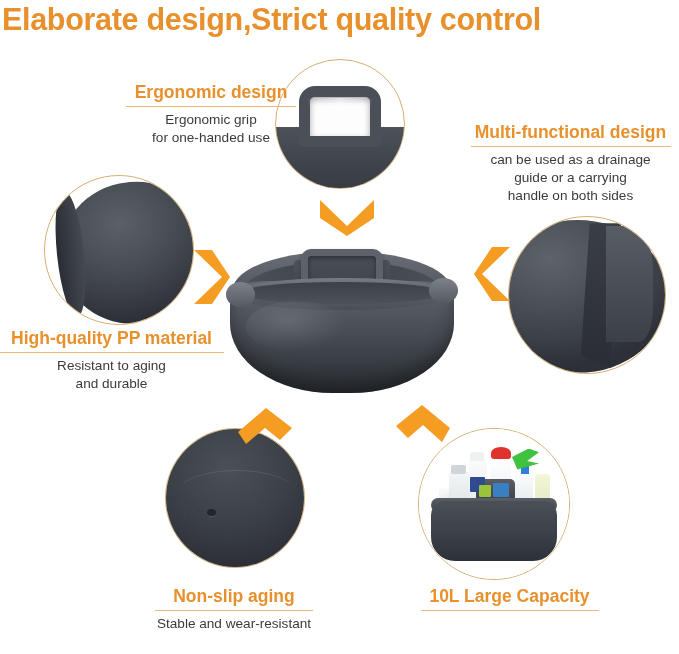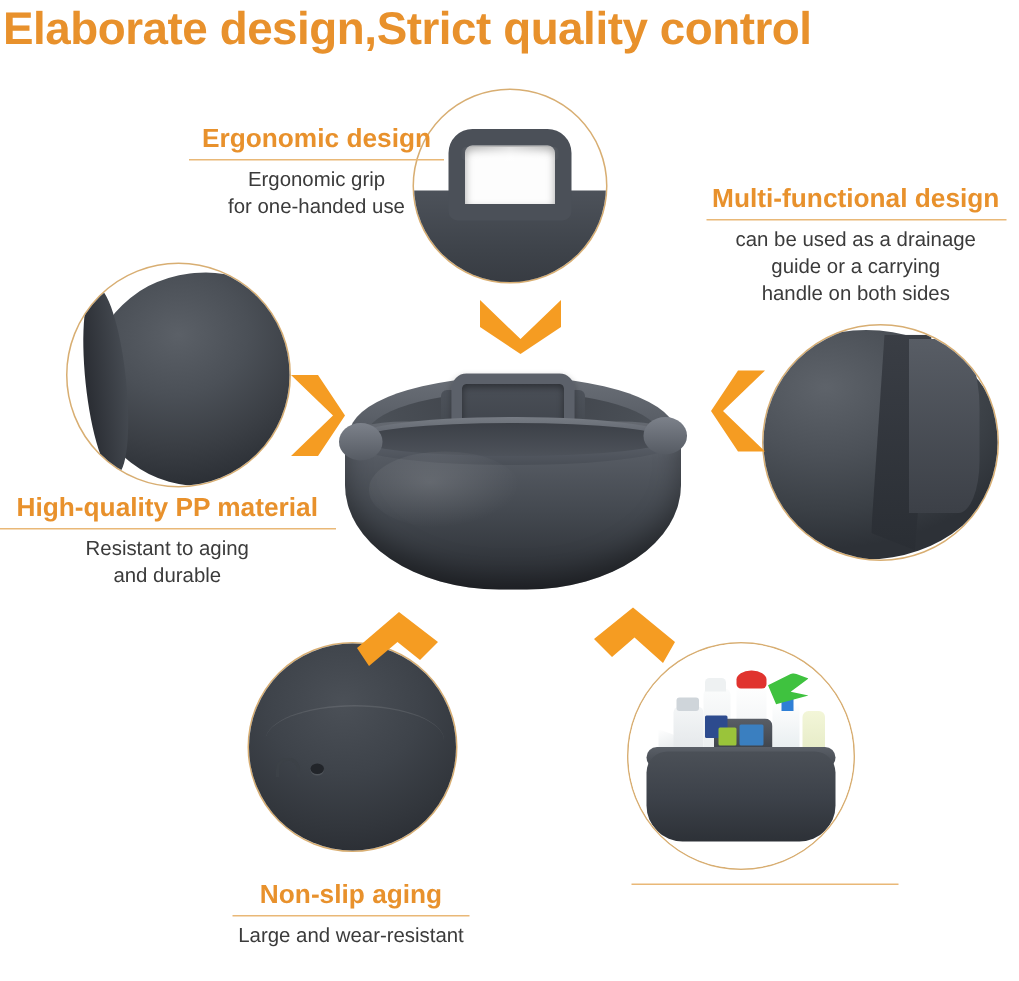--- a/index.html
+++ b/index.html
@@ -369,20 +369,21 @@
   <div class="callout" id="c-pp">
     <div class="heading">High-quality PP material</div>
     <div class="rule"></div>
     <div class="sub">Resistant to aging
 and durable</div>
   </div>
 
   <div class="callout" id="c-slip">
     <div class="heading">Non-slip aging</div>
     <div class="rule"></div>
-    <div class="sub">Large and wear-resistant</div>
+    <div class="sub">Stable and wear-resistant</div>
   </div>
 
   <div class="callout" id="c-cap">
+    <div class="heading">10L Large Capacity</div>
     <div class="rule"></div>
   </div>
 
 </div>
 
 </body></html>

